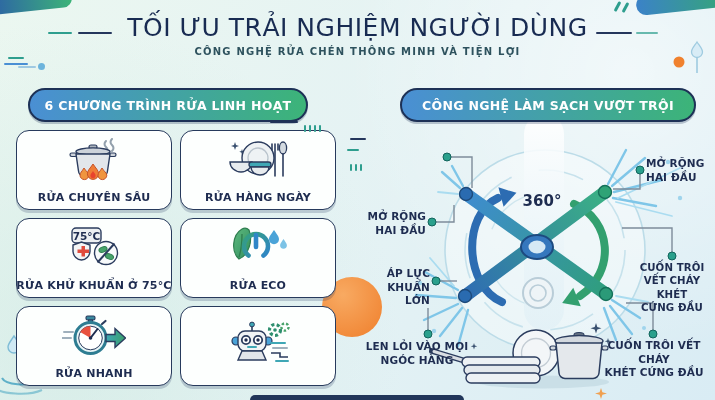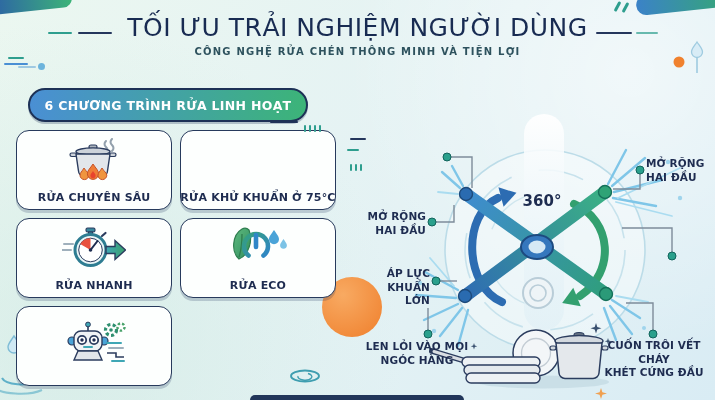--- a/index.html
+++ b/index.html
@@ -98,20 +98,21 @@
   </svg>
 
   <svg class="deco" style="left:594px;top:388px;" width="14" height="12" viewBox="0 0 14 12">
     <path d="M7 0 L8.4 4.2 L13 5.5 L8.4 6.8 L7 11 L5.6 6.8 L1 5.5 L5.6 4.2 Z" fill="#f0a050"></path>
   </svg>
 
   <div class="title">TỐI ƯU TRẢI NGHIỆM NGƯỜI DÙNG</div>
   <div class="subtitle">CÔNG NGHỆ RỬA CHÉN THÔNG MINH VÀ TIỆN LỢI</div>
 
   <div class="pill-badge" style="left:28px;top:88px;width:276px;">6 CHƯƠNG TRÌNH RỬA LINH HOẠT</div>
+  <div class="pill-badge" style="left:400px;top:88px;width:292px;">CÔNG NGHỆ LÀM SẠCH VƯỢT TRỘI</div>
 
   <div class="cards">
 
     <div class="card">
       <div class="icon-box">
         <svg width="56" height="46" viewBox="0 0 56 46">
           <path d="M40 3 q-3 3 0 6 q3 3 0 6" fill="none" stroke="#93a1ad" stroke-width="2" stroke-linecap="round"></path>
           <path d="M46 1 q-3 3 0 6 q3 3 0 6" fill="none" stroke="#93a1ad" stroke-width="2" stroke-linecap="round"></path>
           <rect x="23" y="7" width="8" height="4" rx="2" fill="#aab3bd" stroke="#2b3c5e" stroke-width="1.2"></rect>
           <ellipse cx="27" cy="13.5" rx="17" ry="3.6" fill="#cdd3da" stroke="#2b3c5e" stroke-width="1.4"></ellipse>
@@ -120,23 +121,76 @@
           <path d="M10 16 h34 l-2.5 17 a5 5 0 0 1 -5 4.8 H17.5 a5 5 0 0 1 -5 -4.8 Z" fill="#e2e6ea" stroke="#2b3c5e" stroke-width="1.4"></path>
           <path d="M18 30 c-2 3.5 -4 4.8 -4 7.2 a4.4 4.4 0 0 0 8.8 0 c0 -2.4 -2.8 -3.7 -4.8 -7.2 Z" fill="#f0953f" stroke="#c6532a" stroke-width="1"></path>
           <path d="M27 26 c-3 4.6 -5.6 6.4 -5.6 9.8 a5.6 5.6 0 0 0 11.2 0 c0 -3.4 -2.6 -5.2 -5.6 -9.8 Z" fill="#ef7d36" stroke="#c6532a" stroke-width="1"></path>
           <path d="M36 30 c-2 3.5 -4 4.8 -4 7.2 a4.4 4.4 0 0 0 8.8 0 c0 -2.4 -2.8 -3.7 -4.8 -7.2 Z" fill="#f0953f" stroke="#c6532a" stroke-width="1"></path>
           <path d="M27 33 c-1.4 2.2 -2.6 3 -2.6 4.6 a2.6 2.6 0 0 0 5.2 0 c0 -1.6 -1.2 -2.4 -2.6 -4.6 Z" fill="#e8442e"></path>
         </svg>
       </div>
       <div class="card-label">RỬA CHUYÊN SÂU</div>
     </div>
 
-
-    <div class="card">
+    <div class="card">
+      <div class="icon-box">
+        <svg width="62" height="46" viewBox="0 0 62 46">
+          <path d="M8 4 l1 3 3 1 -3 1 -1 3 -1 -3 -3 -1 3 -1 Z" fill="#39506f"></path>
+          <path d="M15 11 l.7 2 2 .7 -2 .7 -.7 2 -.7 -2 -2 -.7 2 -.7 Z" fill="#39506f"></path>
+          <circle cx="31" cy="20" r="16" fill="#eef2f4" stroke="#2b3c5e" stroke-width="1.4"></circle>
+          <circle cx="31" cy="20" r="10" fill="none" stroke="#b9c3cc" stroke-width="1.3"></circle>
+          <path d="M3 24 h22 a11 10 0 0 1 -22 0 Z" fill="#e7ebee" stroke="#2b3c5e" stroke-width="1.4"></path>
+          <rect x="22" y="24" width="22" height="5" rx="2.5" fill="#3fa7b5" stroke="#2b3c5e" stroke-width="1.3"></rect>
+          <path d="M24 29 h18 a9 8 0 0 1 -18 0 Z" fill="#e7ebee" stroke="#2b3c5e" stroke-width="1.4"></path>
+          <path d="M48 6 v8 m-3 -8 v6 m6 -6 v6 M48 14 v24" fill="none" stroke="#2b3c5e" stroke-width="1.6" stroke-linecap="round"></path>
+          <ellipse cx="56" cy="10" rx="3.6" ry="6" fill="#d3dae0" stroke="#2b3c5e" stroke-width="1.3"></ellipse>
+          <line x1="56" y1="16" x2="56" y2="38" stroke="#2b3c5e" stroke-width="1.6" stroke-linecap="round"></line>
+        </svg>
+      </div>
+      <div class="card-label">RỬA HÀNG NGÀY</div>
+    </div>
+
+    <div class="card">
+      <div class="icon-box">
+        <svg width="60" height="48" viewBox="0 0 60 48">
+          <rect x="8" y="3" width="29" height="15" rx="4" fill="#eceff2" stroke="#2b3c5e" stroke-width="1.4"></rect>
+          <text x="22.5" y="14.5" text-anchor="middle" font-size="10.5" font-weight="bold" fill="#1e2c50">75°C</text>
+          <path d="M9 20 l8.5 -3 8.5 3 v6.5 a8.5 9.5 0 0 1 -8.5 8.5 a8.5 9.5 0 0 1 -8.5 -8.5 Z" fill="#f3f5f6" stroke="#2b3c5e" stroke-width="1.4"></path>
+          <path d="M15.5 24.5 h4 v-3.5 h3.5 v3.5 h4 v3.5 h-4 v3.5 h-3.5 v-3.5 h-4 Z" fill="#e04b3d" transform="translate(-2,0)"></path>
+          <circle cx="42" cy="28" r="11.5" fill="#f7fafb" stroke="#2b3c5e" stroke-width="1.4"></circle>
+          <ellipse cx="39" cy="24.5" rx="4.2" ry="2.6" fill="#47a36a" stroke="#2e7d4f" stroke-width="1" transform="rotate(-22 39 24.5)"></ellipse>
+          <ellipse cx="45.5" cy="31.5" rx="4.2" ry="2.6" fill="#47a36a" stroke="#2e7d4f" stroke-width="1" transform="rotate(22 45.5 31.5)"></ellipse>
+          <line x1="33.5" y1="37.5" x2="50.5" y2="18.5" stroke="#2b3c5e" stroke-width="2"></line>
+        </svg>
+      </div>
       <div class="card-label">RỬA KHỬ KHUẨN Ở 75°C</div>
+    </div>
+
+    <div class="card">
+      <div class="icon-box">
+        <svg width="58" height="46" viewBox="0 0 58 46">
+          <defs>
+            <linearGradient id="gradLeaf" x1="0" y1="0" x2="1" y2="1">
+              <stop offset="0" stop-color="#5fb97e"></stop>
+                <stop offset="1" stop-color="#2f8f5f"></stop>
+            </linearGradient>
+            <linearGradient id="gradPower" x1="0" y1="0" x2="1" y2="1">
+              <stop offset="0" stop-color="#2f86c8"></stop>
+                <stop offset="1" stop-color="#35a07c"></stop>
+            </linearGradient>
+          </defs>
+          <path d="M13 3 C3 9 2 26 10 33 C20 29 24 14 20 4 C18 2 15 2 13 3 Z" fill="url(#gradLeaf)" stroke="#2e7d4f" stroke-width="1.2"></path>
+          <path d="M13 8 C13 18 12 25 10 31" fill="none" stroke="#2e7d4f" stroke-width="1.3"></path>
+          <path d="M34.5 14.5 A12 12 0 1 1 19.5 14.5" fill="none" stroke="url(#gradPower)" stroke-width="4.6" stroke-linecap="round" transform="rotate(180 27 22)"></path>
+          <line x1="27" y1="9" x2="27" y2="21" stroke="#2f86c8" stroke-width="4.6" stroke-linecap="round"></line>
+          <path d="M45 4 c3 4.6 5 6.4 5 9.2 a5 5 0 0 1 -10 0 c0 -2.8 2 -4.6 5 -9.2 Z" fill="#4aa3d8"></path>
+          <path d="M54.5 13 c2 3.2 3.4 4.4 3.4 6.3 a3.4 3.4 0 0 1 -6.8 0 c0 -1.9 1.4 -3.1 3.4 -6.3 Z" fill="#7cc3e6"></path>
+        </svg>
+      </div>
+      <div class="card-label">RỬA ECO</div>
     </div>
 
     <div class="card">
       <div class="icon-box">
         <svg width="64" height="46" viewBox="0 0 64 46">
           <defs>
             <linearGradient id="gradArrow" x1="0" y1="0" x2="1" y2="0">
               <stop offset="0" stop-color="#3fa7b5"></stop>
                 <stop offset="1" stop-color="#3aa06b"></stop>
             </linearGradient>
@@ -148,44 +202,20 @@
           <line x1="40" y1="10" x2="43.5" y2="7" stroke="#2b3c5e" stroke-width="2.2" stroke-linecap="round"></line>
           <circle cx="28.5" cy="24" r="15.5" fill="#e9f5f7" stroke="#2e7d92" stroke-width="3"></circle>
           <circle cx="28.5" cy="24" r="11.8" fill="#ffffff" stroke="#2b3c5e" stroke-width="1"></circle>
           <path d="M28.5 24 L28.5 12.2 A11.8 11.8 0 0 0 18.2 18 Z" fill="#e8513f"></path>
           <line x1="28.5" y1="24" x2="35.5" y2="15" stroke="#1e2c50" stroke-width="2" stroke-linecap="round"></line>
           <circle cx="28.5" cy="24" r="1.8" fill="#1e2c50"></circle>
           <path d="M44 20.5 h9 v-6 l10.5 9.5 l-10.5 9.5 v-6 h-9 Z" fill="url(#gradArrow)" stroke="#2b3c5e" stroke-width="1.4"></path>
         </svg>
       </div>
       <div class="card-label">RỬA NHANH</div>
-    </div>
-
-    <div class="card">
-      <div class="icon-box">
-        <svg width="58" height="46" viewBox="0 0 58 46">
-          <defs>
-            <linearGradient id="gradLeaf" x1="0" y1="0" x2="1" y2="1">
-              <stop offset="0" stop-color="#5fb97e"></stop>
-                <stop offset="1" stop-color="#2f8f5f"></stop>
-            </linearGradient>
-            <linearGradient id="gradPower" x1="0" y1="0" x2="1" y2="1">
-              <stop offset="0" stop-color="#2f86c8"></stop>
-                <stop offset="1" stop-color="#35a07c"></stop>
-            </linearGradient>
-          </defs>
-          <path d="M13 3 C3 9 2 26 10 33 C20 29 24 14 20 4 C18 2 15 2 13 3 Z" fill="url(#gradLeaf)" stroke="#2e7d4f" stroke-width="1.2"></path>
-          <path d="M13 8 C13 18 12 25 10 31" fill="none" stroke="#2e7d4f" stroke-width="1.3"></path>
-          <path d="M34.5 14.5 A12 12 0 1 1 19.5 14.5" fill="none" stroke="url(#gradPower)" stroke-width="4.6" stroke-linecap="round" transform="rotate(180 27 22)"></path>
-          <line x1="27" y1="9" x2="27" y2="21" stroke="#2f86c8" stroke-width="4.6" stroke-linecap="round"></line>
-          <path d="M45 4 c3 4.6 5 6.4 5 9.2 a5 5 0 0 1 -10 0 c0 -2.8 2 -4.6 5 -9.2 Z" fill="#4aa3d8"></path>
-          <path d="M54.5 13 c2 3.2 3.4 4.4 3.4 6.3 a3.4 3.4 0 0 1 -6.8 0 c0 -1.9 1.4 -3.1 3.4 -6.3 Z" fill="#7cc3e6"></path>
-        </svg>
-      </div>
-      <div class="card-label">RỬA ECO</div>
     </div>
 
     <div class="card">
       <div class="icon-box">
         <svg width="64" height="46" viewBox="0 0 64 46">
           <line x1="26" y1="5" x2="26" y2="10" stroke="#2b3c5e" stroke-width="1.6"></line>
           <circle cx="26" cy="3.5" r="2.4" fill="#3fa7b5" stroke="#2b3c5e" stroke-width="1"></circle>
           <circle cx="10" cy="20" r="4" fill="#4aa3d8" stroke="#2b3c5e" stroke-width="1.2"></circle>
           <circle cx="42" cy="20" r="4" fill="#4aa3d8" stroke="#2b3c5e" stroke-width="1.2"></circle>
           <rect x="12" y="10" width="28" height="20" rx="7" fill="#f0f3f5" stroke="#2b3c5e" stroke-width="1.4"></rect>
@@ -321,16 +351,19 @@
   <div class="label-360">360°</div>
 
   <div class="callout c-right" style="left:352px;top:210px;width:74px;">MỞ RỘNG
 HAI ĐẦU</div>
   <div class="callout c-left" style="left:646px;top:157px;width:66px;">MỞ RỘNG
 HAI ĐẦU</div>
   <div class="callout c-right" style="left:360px;top:267px;width:70px;">ÁP LỰC
 KHUẨN LỚN</div>
   <div class="callout c-center" style="left:358px;top:340px;width:118px;">LEN LỎI VÀO MỌI
 NGÓC HÀNG</div>
+  <div class="callout c-center" style="left:630px;top:261px;width:84px;font-size:10.2px;">CUỐN TRÔI
+VẾT CHÁY KHÉT
+CỨNG ĐẦU</div>
   <div class="callout c-center" style="left:594px;top:339px;width:120px;">CUỐN TRÔI VẾT CHÁY
 KHÉT CỨNG ĐẦU</div>
 
 </div>
 
 </body></html>

